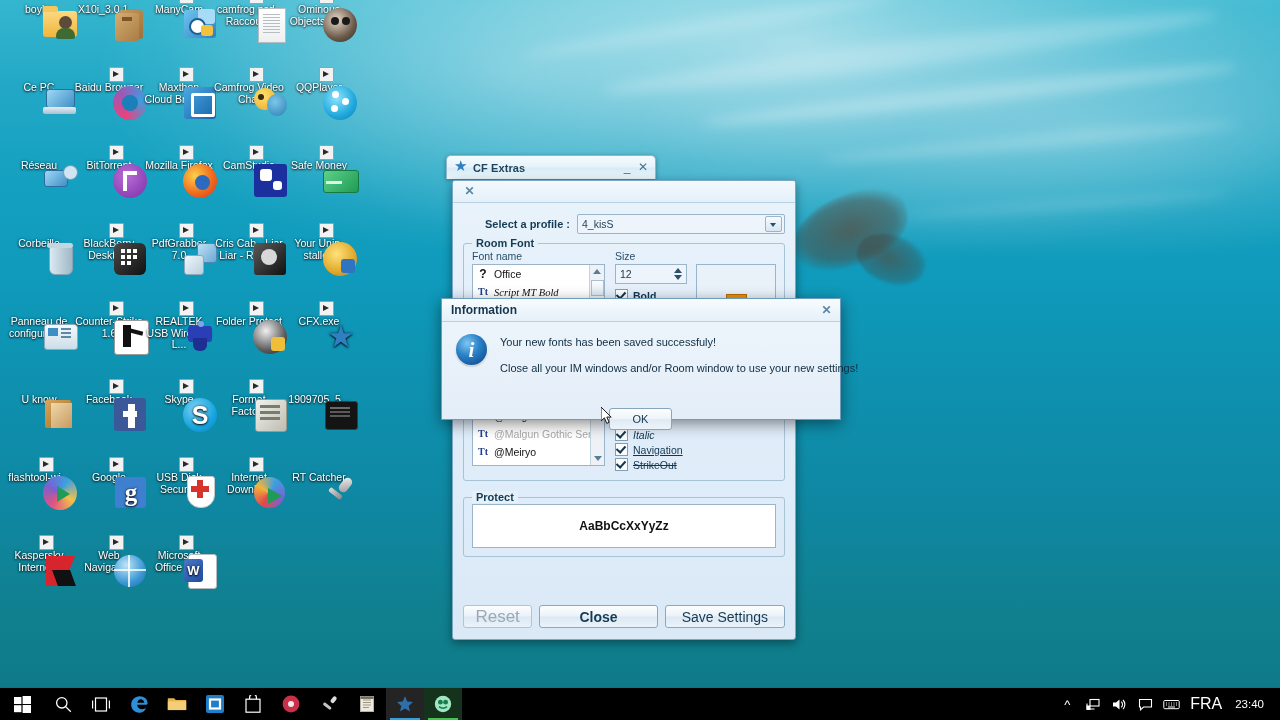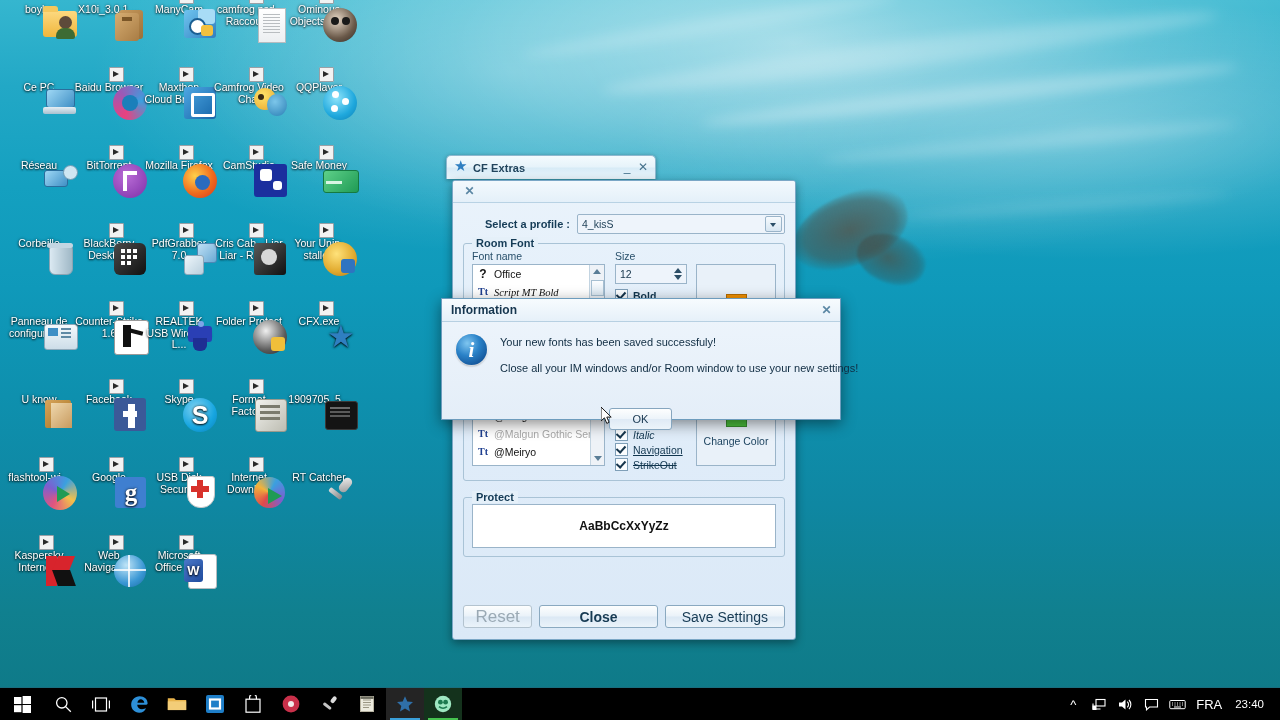--- a/index.html
+++ b/index.html
@@ -521,21 +521,21 @@
     font-size: 11px;
   }
   .tray-ico {
     width: 26px; height: 32px;
     display: flex; align-items: center; justify-content: center;
     color: #ffffff; font-size: 13px;
     cursor: default;
   }
   .tray-lang {
     padding: 0 9px 0 6px;
-    font-size: 13px; color: #fff;
+    font-size: 16px; color: #fff;
   }
   .tray-clock {
     padding: 0 8px 0 4px;
     font-size: 11.5px; color: #fff;
   }
 </style>
 </head>
 <body>
 
 <div id="screen">
@@ -708,27 +708,20 @@
               <div class="chk-row u">
                 <span class="chk checked"></span>
                 <span class="lbl">Navigation</span>
               </div>
               <div class="chk-row s">
                 <span class="chk checked"></span>
                 <span class="lbl">StrikeOut</span>
               </div>
             </div>
         </div>
-        <div class="color-col">
-          <div class="sublabel" style="visibility:hidden;">.</div>
-          <div class="color-box">
-            <span class="swatch" id="im-swatch" style="background: rgb(75, 191, 60);"></span>
-            <span class="color-caption">Change Color</span>
-          </div>
-        </div>
       </div>
     </div>
 
     <div class="group" style="margin-top:16px;">
       <span class="group-title">Protect</span>
       <div class="preview-box">
         <span>AaBbCcXxYyZz</span>
       </div>
     </div>
 

